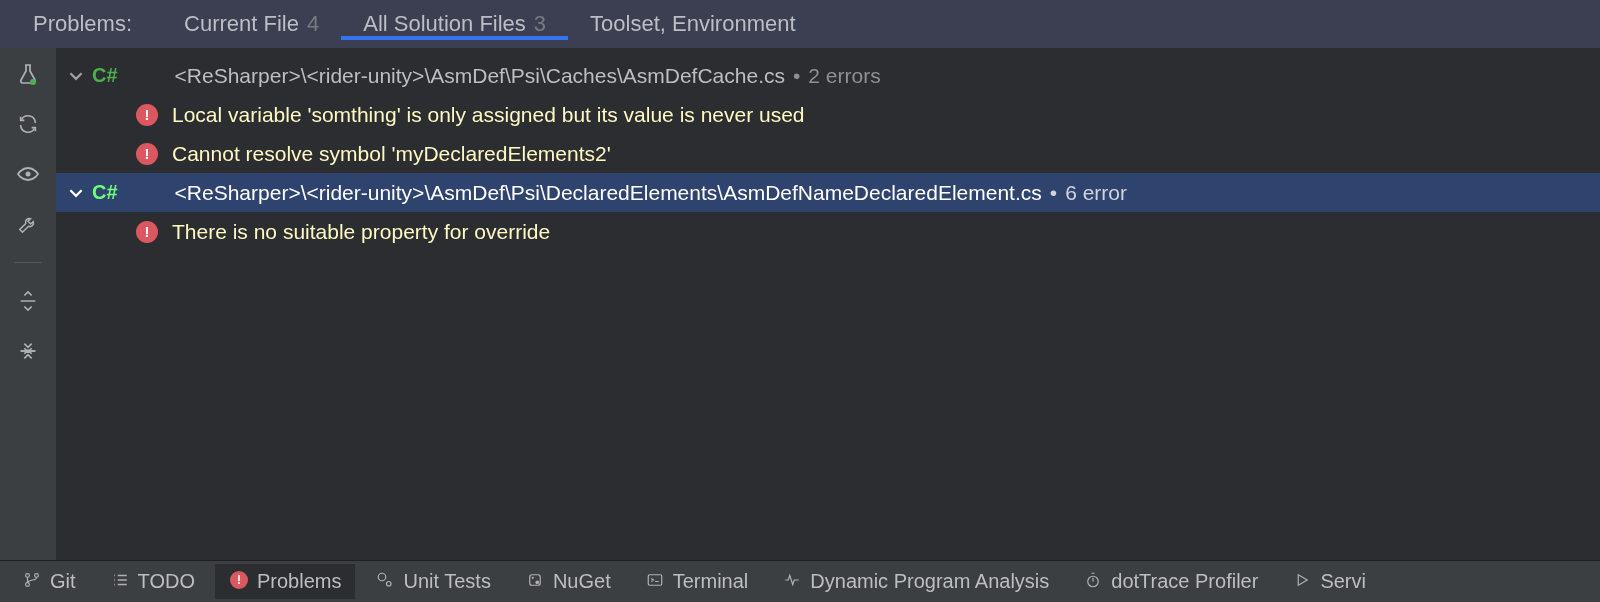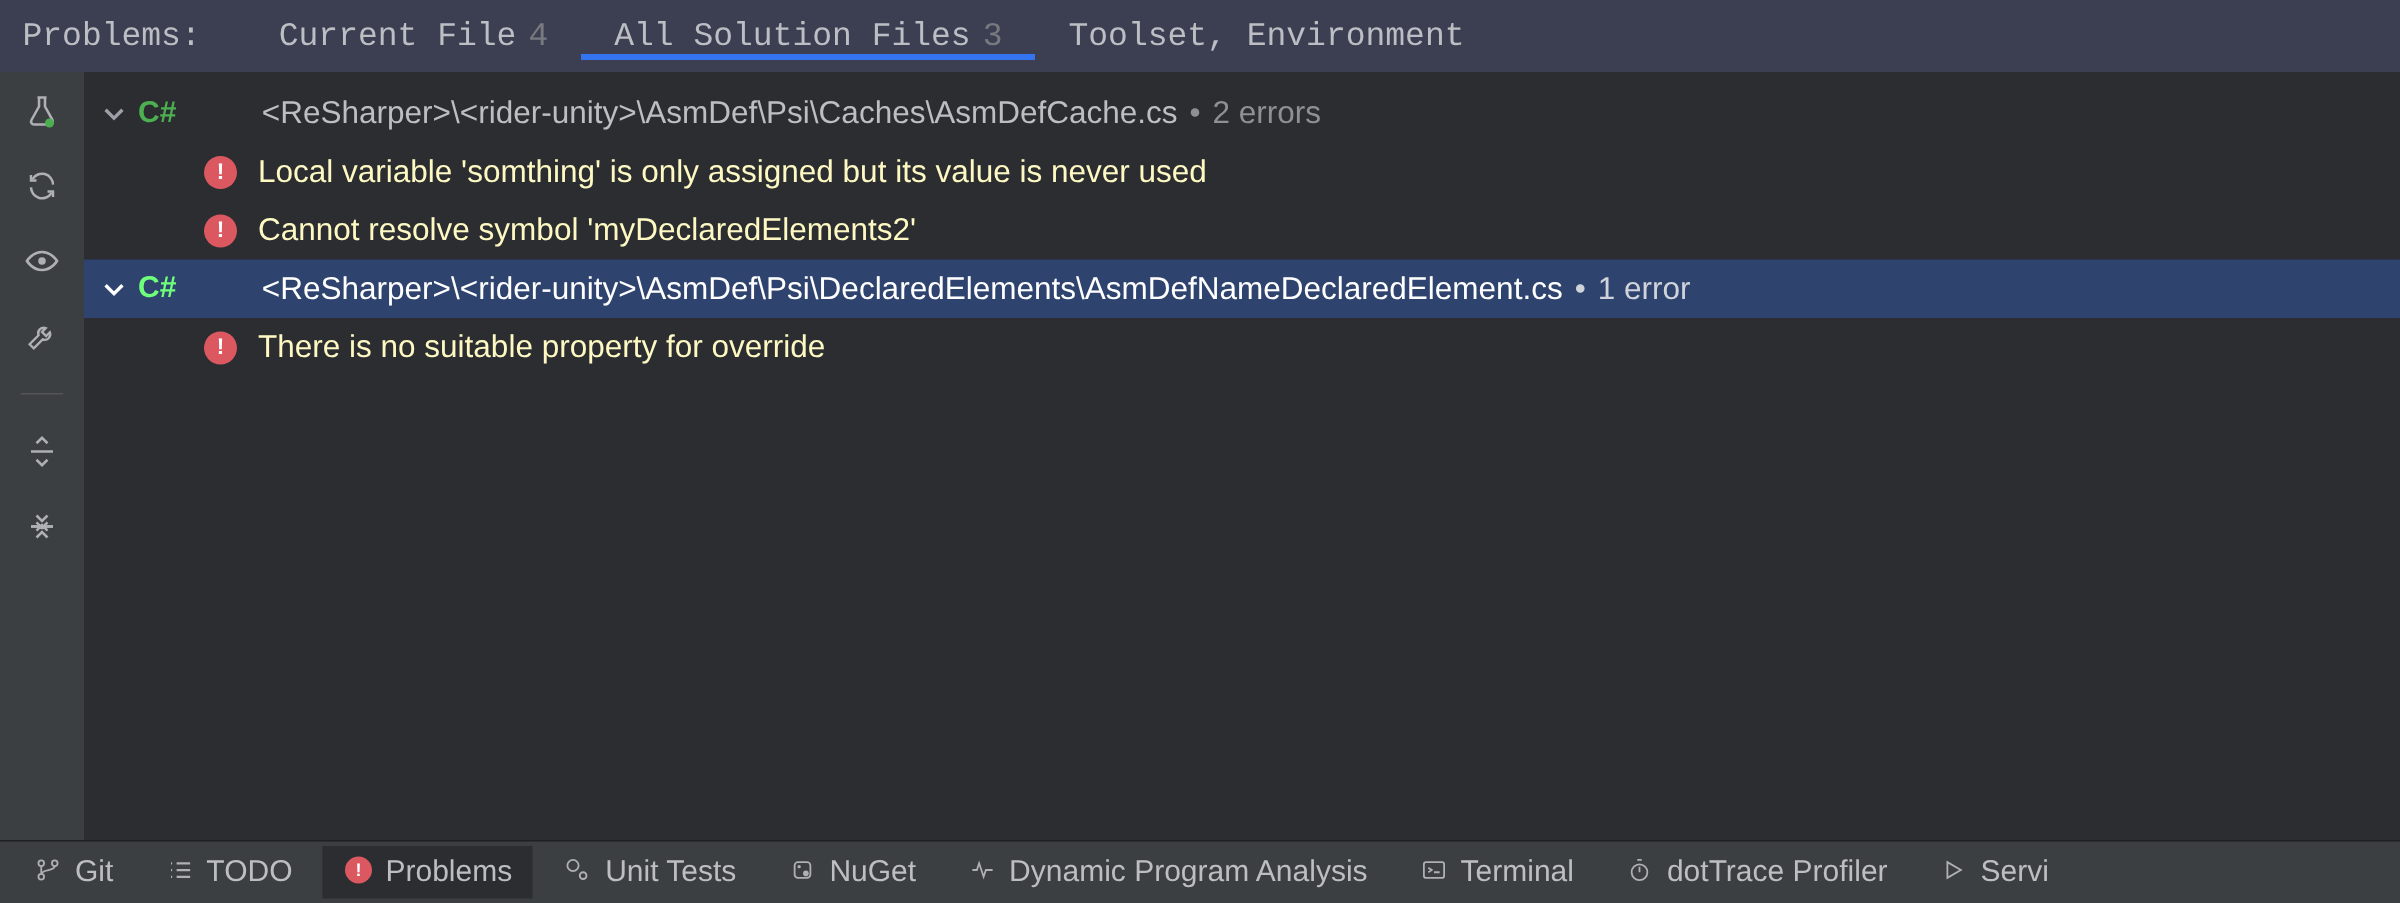--- a/index.html
+++ b/index.html
@@ -12,23 +12,22 @@
     display: flex;
     flex-direction: column;
   }
 
   
   .tabs {
     display: flex;
     align-items: center;
     height: 48px;
     background: #3c3f52;
-    padding-left: 15px;
+    padding-left: 33px;
     flex-shrink: 0;
-    font-family: Liberation Mono, monospace;
   }
   .tabs .title {
     color: #bcbec4;
     margin-right: 30px;
     font-size: 22px;
   }
   .tabs .tab {
     display: flex;
     align-items: center;
     height: 32px;
@@ -235,21 +234,21 @@
 
     <div class="row selected">
       <span class="chev">
         <svg width="14" height="14" viewBox="0 0 10 10">
             <path d="M1 3l4 4 4-4" stroke="#fff" stroke-width="1.6" fill="none"></path>
           </svg>
       </span>
       <span class="csharp-badge">C#</span>
       <span class="file-path">&lt;ReSharper&gt;\&lt;rider-unity&gt;\AsmDef\Psi\DeclaredElements\AsmDefNameDeclaredElement.cs</span>
       <span class="dot">•</span>
-      <span class="summary">1 error</span>
+      <span class="summary">6 error</span>
     </div>
     <div class="row">
       <span class="spacer-expander"></span>
       <span class="indent"></span>
       <span class="err-icon">!</span>
       <span class="msg">There is no suitable property for override</span>
     </div>
 
   </div>
 </div>
@@ -301,39 +300,39 @@
           <circle cx="9" cy="9" r="1.5" fill="currentColor"></circle>
           <circle cx="15" cy="15" r="2.5" fill="currentColor"></circle>
         </svg>
     </span>
     <span>NuGet</span>
   </div>
 
   <div class="item">
     <span class="bicon">
       <svg width="18" height="18" viewBox="0 0 24 24" fill="none">
-          <path d="M3 12h4l2-6 4 12 2-6h6" stroke="currentColor" stroke-width="1.6"></path>
-        </svg>
-    </span>
-    <span>Dynamic Program Analysis</span>
-  </div>
-
-  <div class="item">
-    <span class="bicon">
-      <svg width="18" height="18" viewBox="0 0 24 24" fill="none">
           <rect x="3" y="5" width="18" height="14" rx="2" stroke="currentColor" stroke-width="1.6"></rect>
           <path d="M7 10l3 2-3 2M12 14h5" stroke="currentColor" stroke-width="1.6"></path>
         </svg>
     </span>
     <span>Terminal</span>
   </div>
 
   <div class="item">
     <span class="bicon">
       <svg width="18" height="18" viewBox="0 0 24 24" fill="none">
+          <path d="M3 12h4l2-6 4 12 2-6h6" stroke="currentColor" stroke-width="1.6"></path>
+        </svg>
+    </span>
+    <span>Dynamic Program Analysis</span>
+  </div>
+
+  <div class="item">
+    <span class="bicon">
+      <svg width="18" height="18" viewBox="0 0 24 24" fill="none">
           <circle cx="12" cy="14" r="7" stroke="currentColor" stroke-width="1.6"></circle>
           <path d="M12 14V9M10 3h4" stroke="currentColor" stroke-width="1.6"></path>
         </svg>
     </span>
     <span>dotTrace Profiler</span>
   </div>
 
   <div class="item">
     <span class="bicon">
       <svg width="18" height="18" viewBox="0 0 24 24" fill="none">

